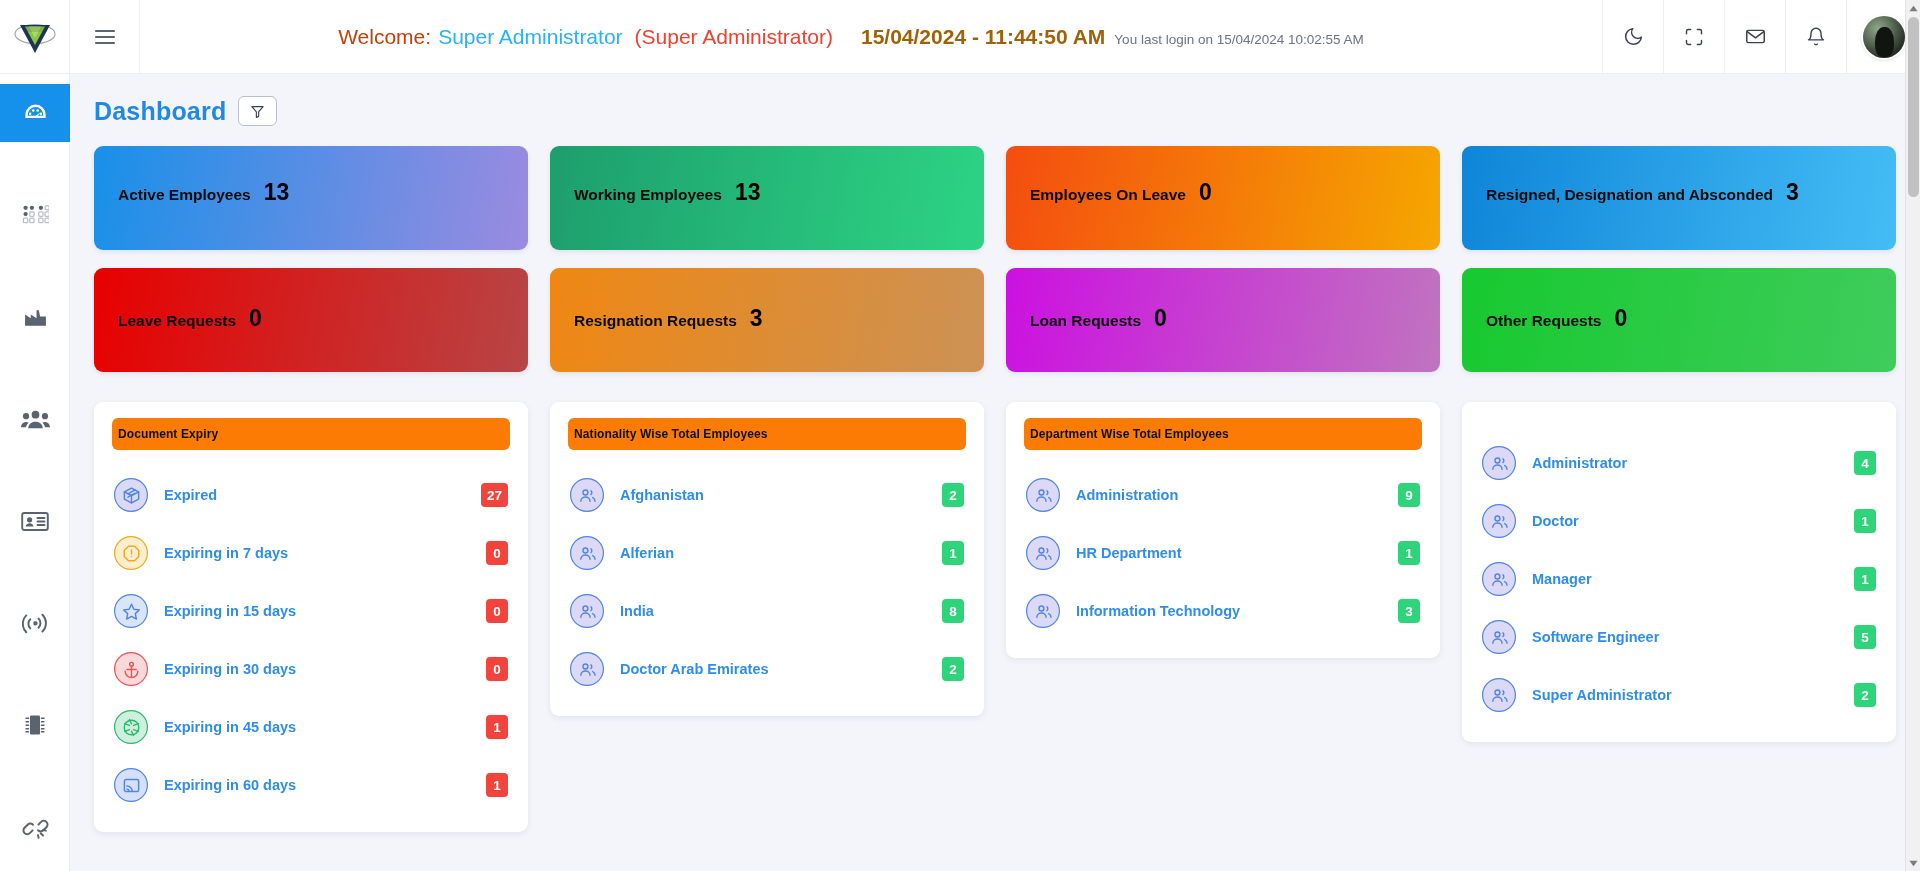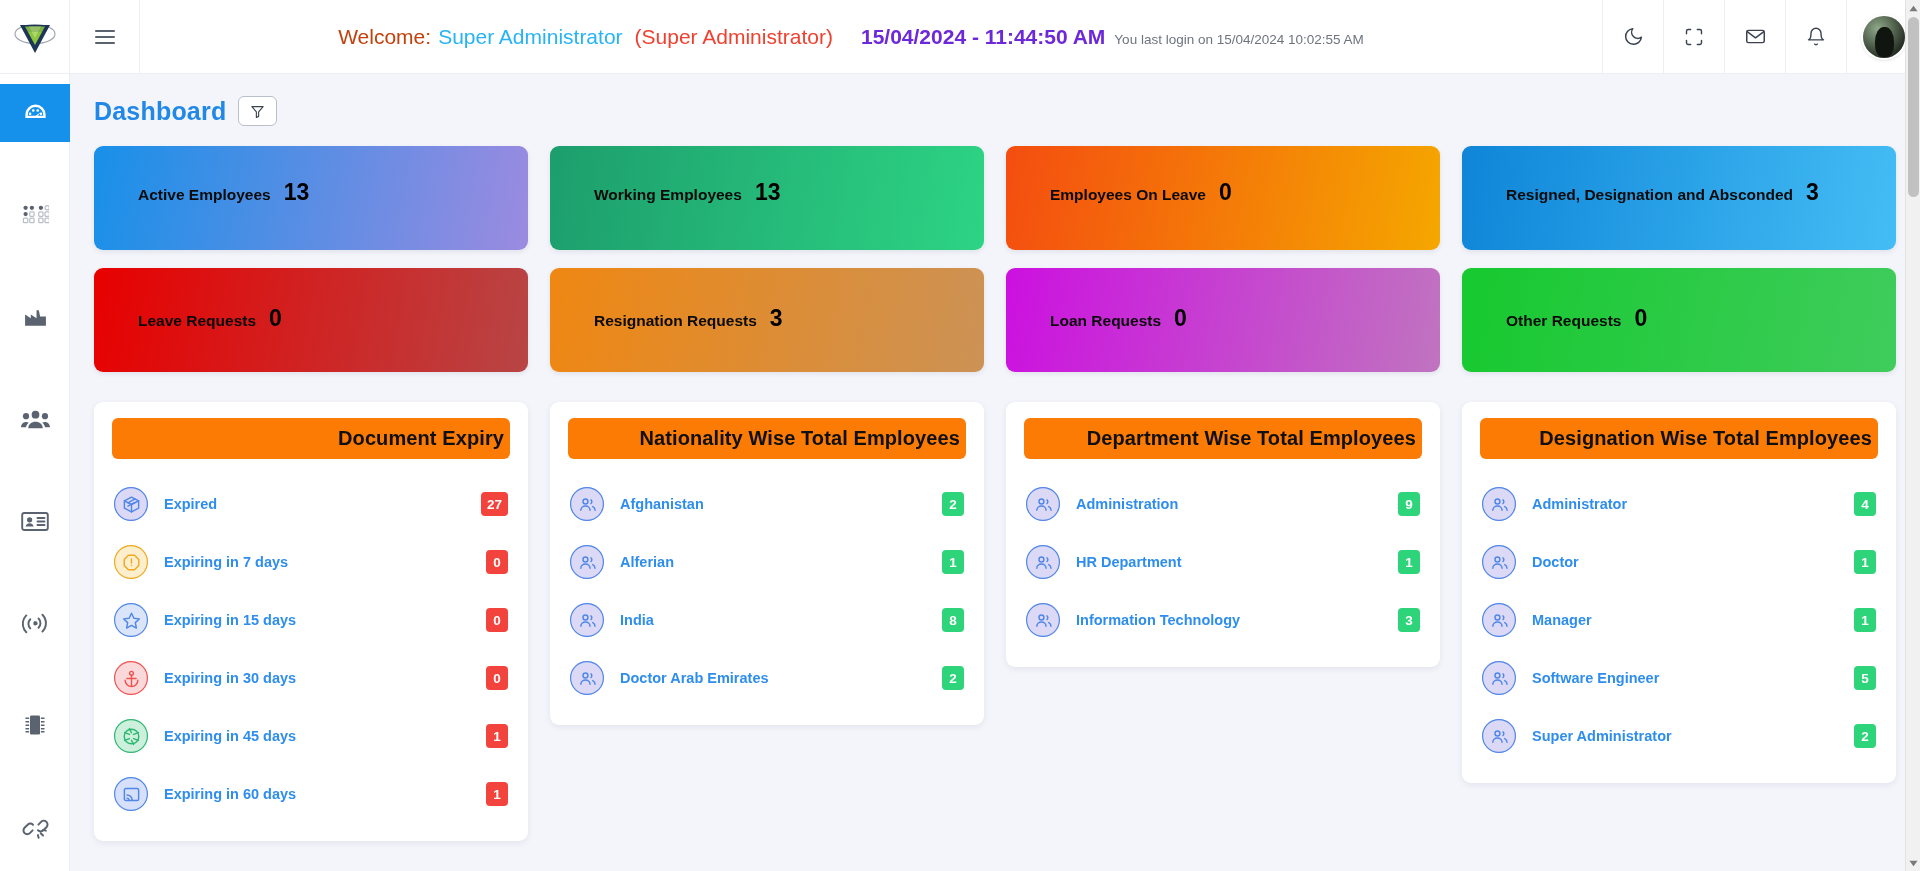--- a/index.html
+++ b/index.html
@@ -26,21 +26,21 @@
   }
   .ham-cell svg { display: block; }
   .welcome-cell {
     flex: 1; display: flex; align-items: center; justify-content: center;
     padding-right: 40px;
   }
   .welcome-line { display: flex; align-items: baseline; white-space: nowrap; }
   .w-hello { font-size: 21px; color: #c2410c; }
   .w-name { font-size: 21px; color: #27b3f5; margin-left: 7px; }
   .w-role { font-size: 21px; color: #f0402f; margin-left: 12px; }
-  .w-date { font-size: 21px; color: #6d28d9; font-weight: bold; margin-left: 28px; }
+  .w-date { font-size: 21px; color: #a16207; font-weight: bold; margin-left: 28px; }
   .w-last { font-size: 13.5px; color: #6d7480; margin-left: 9px; }
 
   .icon-cell {
     width: 61px; min-width: 61px; display: flex; align-items: center;
     justify-content: center; border-left: 1px solid #eceef5;
   }
   .icon-cell svg { display: block; }
   .avatar-cell {
     width: 74px; min-width: 74px; display: flex; align-items: center;
     justify-content: center; border-left: 1px solid #eceef5;
@@ -84,37 +84,37 @@
     width: 39px; height: 30px; border: 1px solid #b9bfcb; border-radius: 6px;
     background: #fff; display: flex; align-items: center; justify-content: center;
     cursor: pointer;
   }
 
   .cards-wrap { padding: 20px 24px 0 24px; }
   .card-row { display: flex; gap: 22px; margin-bottom: 18px; }
   .stat-card {
     flex: 1; height: 104px; border-radius: 9px; position: relative;
     box-shadow: 0 2px 5px rgba(30,40,70,.09);
-    display: flex; align-items: center; padding-left: 20px;
+    display: flex; align-items: center;
   }
   .stat-inner { display: flex; align-items: baseline; padding-left: 24px; }
   .stat-label { font-size: 15.5px; font-weight: bold; color: #0a0a0a; }
   .stat-value { font-size: 23px; font-weight: bold; color: #000; margin-left: 13px; }
   .stat-card.a1 .stat-inner { padding-left: 24px; transform: translateY(-6px); }
   .stat-card.a2 .stat-inner { transform: translateY(-2px); }
 
   
   .panel-row { display: flex; gap: 22px; padding: 12px 24px 24px 24px; align-items: flex-start; }
   .panel {
     flex: 1; background: #fff; border-radius: 9px; padding: 16px 18px 18px 18px;
     box-shadow: 0 2px 6px rgba(30,40,70,.08);
   }
   .panel-head {
-    background: #fb7b05; color: #101010; font-size: 20px; font-weight: bold;
-    text-align: right; border-radius: 6px; padding: 9px 6px; letter-spacing: .1px;
+    background: #fb7b05; color: #101010; font-size: 12px; font-weight: bold;
+    text-align: left; border-radius: 6px; padding: 9px 6px; letter-spacing: .1px;
   }
   .panel-list { padding-top: 16px; }
   .panel-row-item {
     display: flex; align-items: center; height: 58px; padding: 0 2px;
   }
   .row-icon {
     width: 34px; height: 34px; min-width: 34px; border-radius: 50%;
     display: flex; align-items: center; justify-content: center; margin-right: 16px;
   }
   .row-label { flex: 1; font-size: 14.5px; font-weight: bold; color: #2e8ded; }
@@ -518,21 +518,20 @@
                 <path d="M3.6 19.4c0-3.2 2.6-5.4 5.8-5.4s5.8 2.2 5.8 5.4"></path>
                 <path d="M16.4 6.2a3 3 0 0 1 0 4.6M18.6 14.6c1.8.8 2.9 2.5 2.9 4.8"></path>
               </svg>
             </span>
             <span class="row-label">Information Technology</span>
             <span class="row-badge green">3</span>
           </div>
         </div>
       </div>
       <div class="panel">
-        <div class="panel-head">Designation Wise Total Employees</div>
         <div class="panel-list">
           <div class="panel-row-item">
             <span class="row-icon" style="background:#dcd9f7; box-shadow: inset 0 0 0 1.2px #4f86e8;">
               <svg width="19" height="19" viewBox="0 0 24 24" fill="none" stroke="#4f86e8" stroke-width="1.8" stroke-linecap="round" stroke-linejoin="round">
                 <circle cx="9.4" cy="8.2" r="3.1"></circle>
                 <path d="M3.6 19.4c0-3.2 2.6-5.4 5.8-5.4s5.8 2.2 5.8 5.4"></path>
                 <path d="M16.4 6.2a3 3 0 0 1 0 4.6M18.6 14.6c1.8.8 2.9 2.5 2.9 4.8"></path>
               </svg>
             </span>
             <span class="row-label">Administrator</span>

